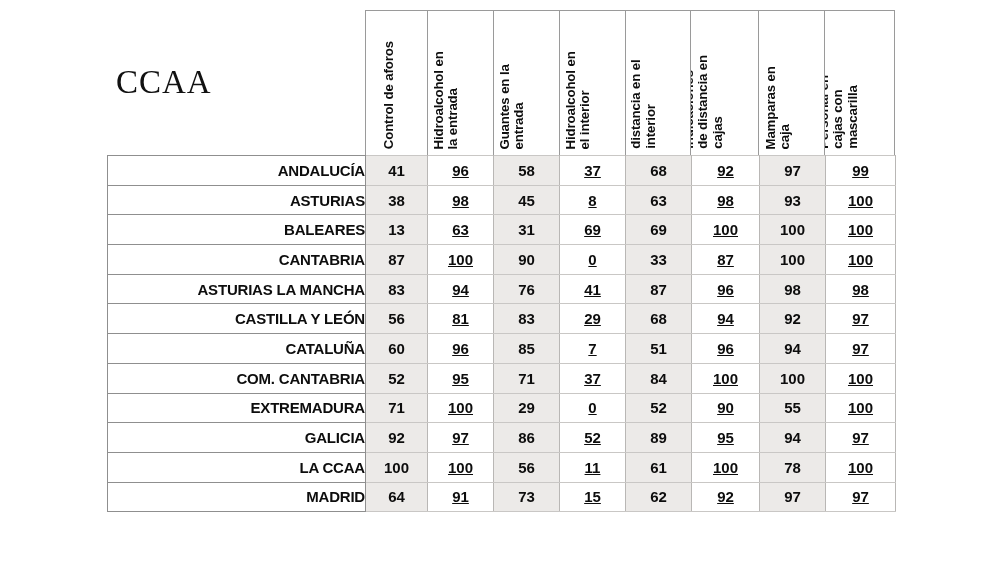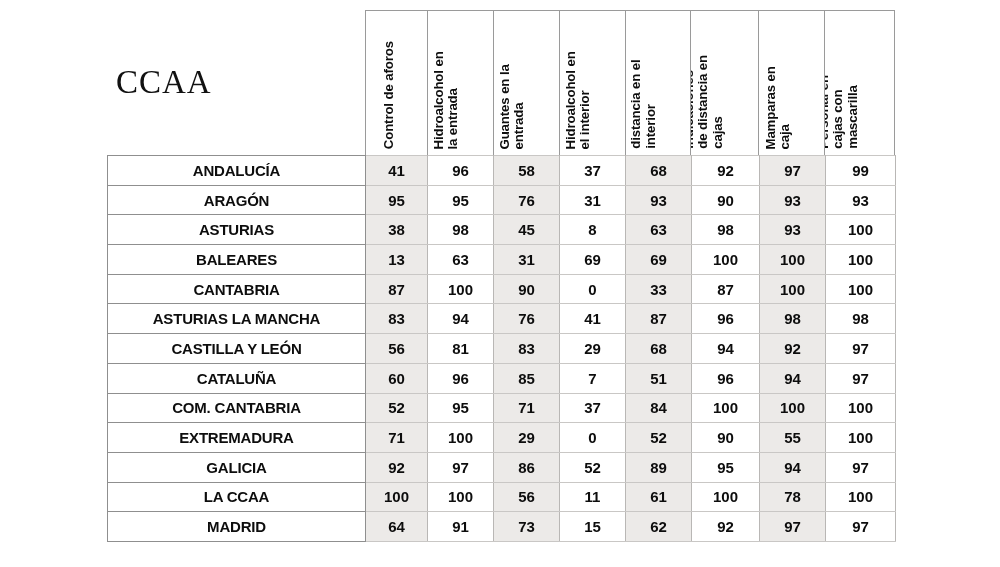--- a/index.html
+++ b/index.html
@@ -90,38 +90,38 @@
   #data-table td {
     height: 29.7px;
     padding: 0;
     font-size: 15px;
     font-weight: bold;
     color: #0d0d0d;
     box-sizing: border-box;
   }
   td.region {
     width: 258px;
-    text-align: center;
+    text-align: right;
     padding-left: 9px;
     background: #ffffff;
     border: 1.1px solid #8f8f8f;
     font-size: 15.5px;
     letter-spacing: -0.2px;
     white-space: nowrap;
   }
   td.num {
     text-align: center;
     border-top: 1.1px solid #c9c7c5;
     border-bottom: 1.1px solid #c9c7c5;
     border-left: 1.1px solid #b9b7b5;
     border-right: 1.1px solid #b9b7b5;
     font-size: 15.5px;
   }
   td.num.shade { background: #eceae8; }
-  td.num.plain { background: #ffffff; }
+  td.num.plain { background: #ffffff; text-decoration: underline; }
 
   
   col.c0 { width: 258px; }
   col.c1 { width: 62px; }
   col.c2 { width: 66px; }
   col.c3 { width: 66px; }
   col.c4 { width: 66px; }
   col.c5 { width: 66px; }
   col.c6 { width: 68px; }
   col.c7 { width: 66px; }
@@ -207,31 +207,20 @@
           <td class="num shade">41</td>
           <td class="num plain">96</td>
           <td class="num shade">58</td>
           <td class="num plain">37</td>
           <td class="num shade">68</td>
           <td class="num plain">92</td>
           <td class="num shade">97</td>
           <td class="num plain">99</td>
         </tr>
         <tr>
-          <td class="region">ARAGÓN</td>
-          <td class="num shade">95</td>
-          <td class="num plain">95</td>
-          <td class="num shade">76</td>
-          <td class="num plain">31</td>
-          <td class="num shade">93</td>
-          <td class="num plain">90</td>
-          <td class="num shade">93</td>
-          <td class="num plain">93</td>
-        </tr>
-        <tr>
           <td class="region">ASTURIAS</td>
           <td class="num shade">38</td>
           <td class="num plain">98</td>
           <td class="num shade">45</td>
           <td class="num plain">8</td>
           <td class="num shade">63</td>
           <td class="num plain">98</td>
           <td class="num shade">93</td>
           <td class="num plain">100</td>
         </tr>

